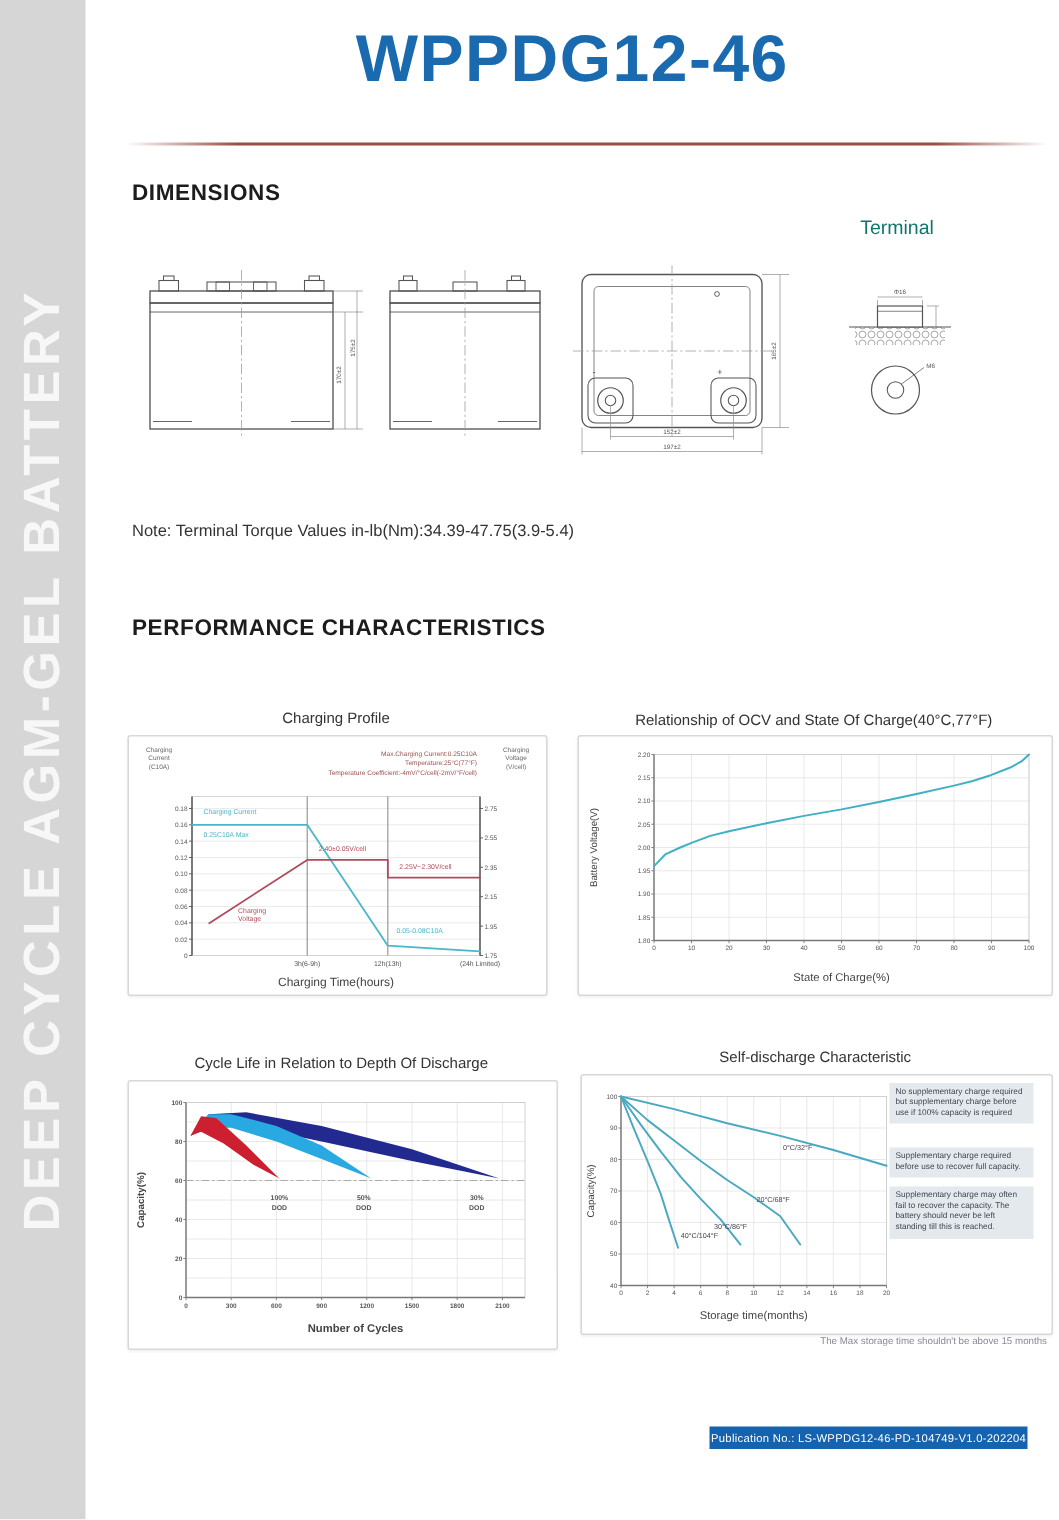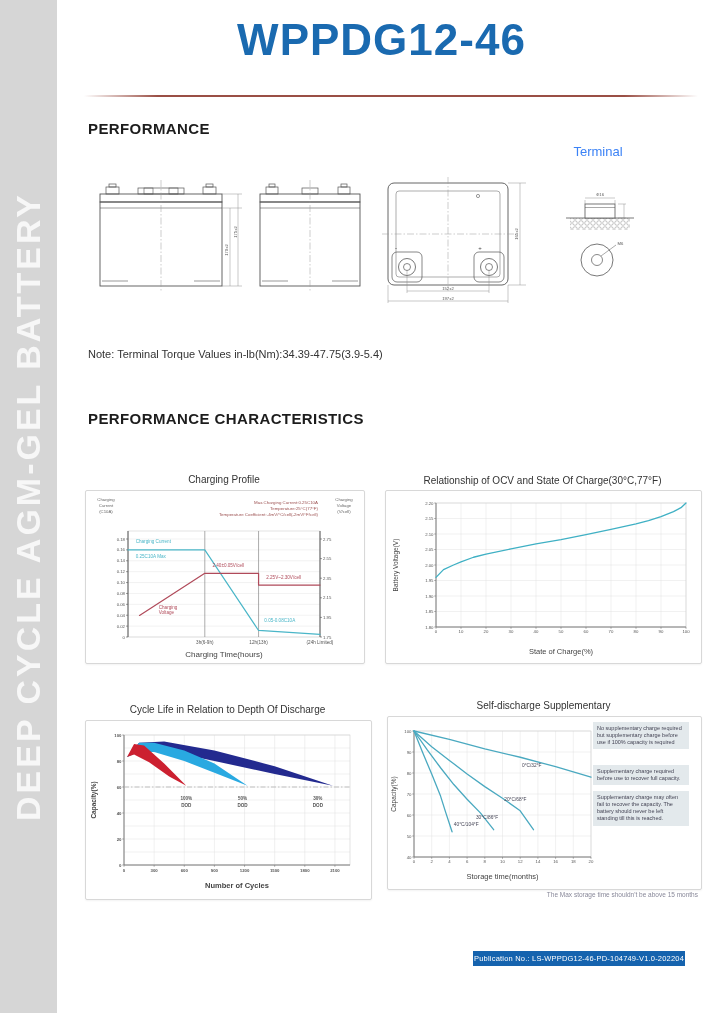--- a/index.html
+++ b/index.html
@@ -4,21 +4,21 @@
 <style>
   html,body{margin:0;padding:0;background:#fff;}
   body{width:706px;height:1013px;position:relative;overflow:hidden;font-family:"Liberation Sans",sans-serif;}
   .abs{position:absolute;}
   #sidebar{left:0;top:0;width:57px;height:1013px;background:#d6d6d6;display:flex;align-items:center;justify-content:center;}
   #sidebar span{writing-mode:vertical-rl;transform:rotate(180deg);font-size:34px;font-weight:bold;color:#f7f7f7;letter-spacing:3px;white-space:nowrap;}
   #page-title{left:57px;top:15px;width:649px;text-align:center;font-size:44px;font-weight:bold;color:#1a6ab0;letter-spacing:1px;}
   #divider{left:84px;top:95px;width:614px;height:2px;background:linear-gradient(90deg,rgba(154,79,69,0),#9a4f45 12%,#9a4f45 88%,rgba(154,79,69,0));}
   .section-heading{font-size:15px;font-weight:bold;color:#1c1c1c;letter-spacing:0.4px;}
   #dim-heading{left:88px;top:120px;}
-  #terminal-label{left:553px;top:144px;width:90px;text-align:center;font-size:13px;color:#3b82f6;}
+  #terminal-label{left:553px;top:144px;width:90px;text-align:center;font-size:13px;color:#0f766e;}
   #drawing{left:80px;top:160px;}
   #torque-note{left:88px;top:348px;font-size:11px;color:#333;text-align:center;}
   #perf-heading{left:88px;top:410px;}
   .panel{position:absolute;background:#fff;border:1px solid #d8d8d8;border-radius:2px;box-shadow:0 1px 2px rgba(0,0,0,0.05);}
   .chart-title{position:absolute;font-size:10px;color:#333;text-align:center;}
   .chart-svg{position:absolute;left:0;top:0;width:100%;height:100%;}
   #p1{left:85px;top:490px;width:278px;height:172px;}
   #t1{left:85px;top:474px;width:278px;}
   #p2{left:385px;top:490px;width:315px;height:172px;}
   #t2{left:385px;top:475px;width:315px;}
@@ -35,21 +35,21 @@
 </head>
 <body>
 
 <div id="sidebar" class="abs">
   <span>DEEP CYCLE AGM-GEL BATTERY</span>
 </div>
 
 <div id="page-title" class="abs">WPPDG12-46</div>
 <div id="divider" class="abs"></div>
 
-<div id="dim-heading" class="abs section-heading">PERFORMANCE</div>
+<div id="dim-heading" class="abs section-heading">DIMENSIONS</div>
 <div id="terminal-label" class="abs">Terminal</div>
 
 <svg id="drawing" class="abs" width="626" height="150" viewBox="0 0 626 150">
   <defs>
     <pattern id="hatchp" width="6" height="6" patternUnits="userSpaceOnUse">
       <circle cx="3" cy="3" r="2.3" fill="none" stroke="#888" stroke-width="0.5"></circle>
     </pattern>
   </defs>
 
   <g stroke="#555" fill="none" stroke-width="0.9">
@@ -213,21 +213,21 @@
       <text x="72.72" y="117.58" font-size="4.6" fill="#b04a5a" text-anchor="start">Charging</text>
       <text x="72.72" y="122.97" font-size="4.6" fill="#b04a5a" text-anchor="start">Voltage</text>
       <text x="178.32" y="131.3" font-size="4.6" fill="#4ab6c8" text-anchor="start">0.05-0.08C10A</text>
       <text x="118.80000000000001" y="153" font-size="4.6" fill="#555" text-anchor="middle">3h(6-9h)</text>
       <text x="172.56" y="153" font-size="4.6" fill="#555" text-anchor="middle">12h(13h)</text>
       <text x="234" y="153" font-size="4.6" fill="#555" text-anchor="middle">(24h Limited)</text>
       <text x="138" y="166" font-size="8" fill="#444" text-anchor="middle">Charging Time(hours)</text>
     </svg>
 </div>
 
-<div id="t2" class="abs chart-title">Relationship of OCV and State Of Charge(30°C,77°F)</div>
+<div id="t2" class="abs chart-title">Relationship of OCV and State Of Charge(40°C,77°F)</div>
 <div id="p2" class="panel">
   <svg id="c2" class="chart-svg" viewBox="0 0 315 172">
       <line x1="50" y1="12" x2="50" y2="136" stroke="#e2e2e2" stroke-width="0.5"></line>
       <line x1="75" y1="12" x2="75" y2="136" stroke="#e2e2e2" stroke-width="0.5"></line>
       <line x1="100" y1="12" x2="100" y2="136" stroke="#e2e2e2" stroke-width="0.5"></line>
       <line x1="125" y1="12" x2="125" y2="136" stroke="#e2e2e2" stroke-width="0.5"></line>
       <line x1="150" y1="12" x2="150" y2="136" stroke="#e2e2e2" stroke-width="0.5"></line>
       <line x1="175" y1="12" x2="175" y2="136" stroke="#e2e2e2" stroke-width="0.5"></line>
       <line x1="200" y1="12" x2="200" y2="136" stroke="#e2e2e2" stroke-width="0.5"></line>
       <line x1="225" y1="12" x2="225" y2="136" stroke="#e2e2e2" stroke-width="0.5"></line>
@@ -353,21 +353,21 @@
       <text x="35.5" y="67.5" font-size="4.3" fill="#555" text-anchor="end">60</text>
       <line x1="36.2" y1="40" x2="38" y2="40" stroke="#777" stroke-width="0.6"></line>
       <text x="35.5" y="41.5" font-size="4.3" fill="#555" text-anchor="end">80</text>
       <line x1="36.2" y1="14" x2="38" y2="14" stroke="#777" stroke-width="0.6"></line>
       <text x="35.5" y="15.5" font-size="4.3" fill="#555" text-anchor="end">100</text>
       <text x="10" y="79" font-size="6.5" fill="#444" text-anchor="middle" transform="rotate(-90 10 79)">Capacity(%)</text>
       <text x="151" y="167" font-size="7.5" fill="#444" text-anchor="middle">Number of Cycles</text>
     </svg>
 </div>
 
-<div id="t4" class="abs chart-title">Self-discharge Supplementary</div>
+<div id="t4" class="abs chart-title">Self-discharge Characteristic</div>
 <div id="p4" class="panel">
   <svg id="c4" class="chart-svg" viewBox="0 0 313 172">
       <line x1="26" y1="14" x2="26" y2="140" stroke="#e2e2e2" stroke-width="0.5"></line>
       <line x1="43.7" y1="14" x2="43.7" y2="140" stroke="#e2e2e2" stroke-width="0.5"></line>
       <line x1="61.4" y1="14" x2="61.4" y2="140" stroke="#e2e2e2" stroke-width="0.5"></line>
       <line x1="79.1" y1="14" x2="79.1" y2="140" stroke="#e2e2e2" stroke-width="0.5"></line>
       <line x1="96.8" y1="14" x2="96.8" y2="140" stroke="#e2e2e2" stroke-width="0.5"></line>
       <line x1="114.5" y1="14" x2="114.5" y2="140" stroke="#e2e2e2" stroke-width="0.5"></line>
       <line x1="132.2" y1="14" x2="132.2" y2="140" stroke="#e2e2e2" stroke-width="0.5"></line>
       <line x1="149.89999999999998" y1="14" x2="149.89999999999998" y2="140" stroke="#e2e2e2" stroke-width="0.5"></line>

